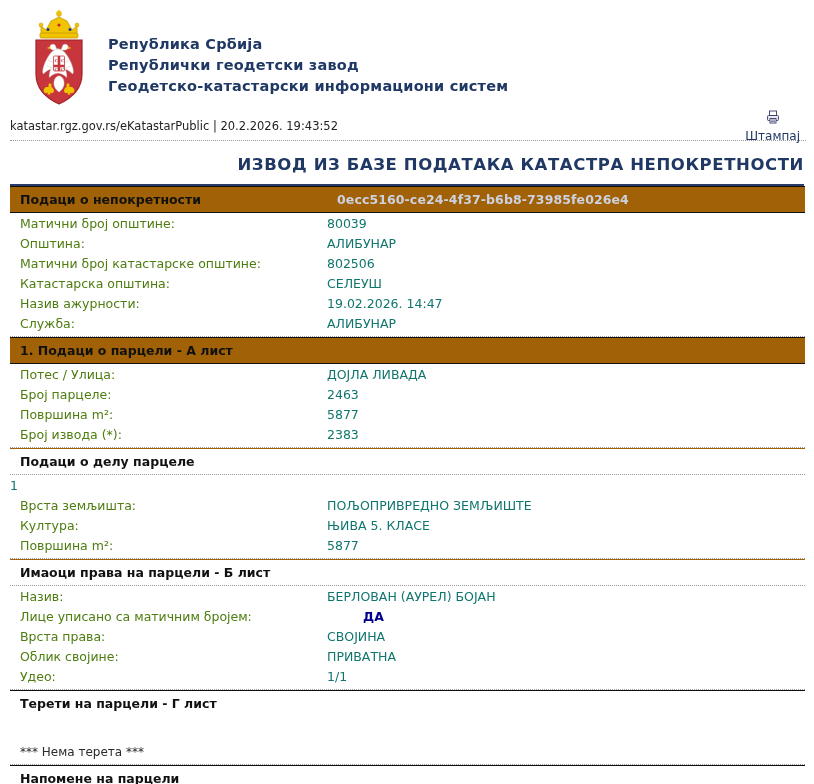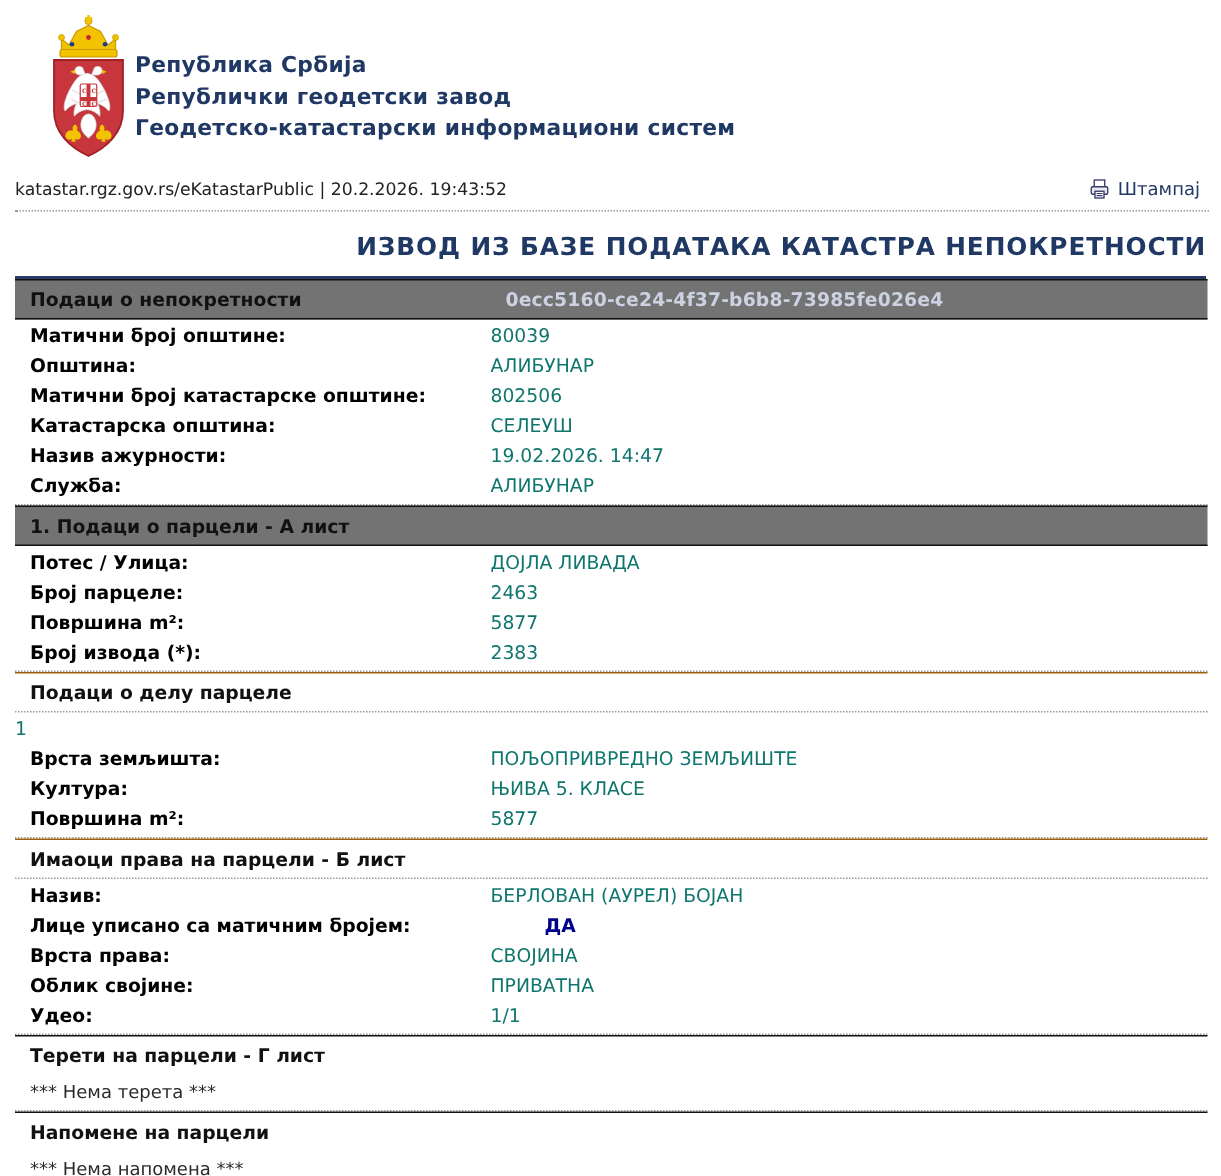--- a/index.html
+++ b/index.html
@@ -27,20 +27,21 @@
   }
   .coa-wrap {
     width: 62px;
     height: 100px;
     flex: 0 0 62px;
     position: relative;
   }
   .coa-wrap svg { display: block; }
 
   .header-titles {
+    margin-left: 18px;
     padding-top: 26px;
   }
   .header-titles div {
     color: #1f3864;
     font-size: 14.5px;
     font-weight: bold;
     line-height: 21px;
     letter-spacing: 0.2px;
     white-space: nowrap;
   }
@@ -62,20 +63,21 @@
   }
   .print-btn {
     display: flex;
     align-items: center;
     gap: 5px;
     color: #1f3864;
     font-size: 12px;
     cursor: pointer;
     padding-right: 6px;
     user-select: none;
+    flex-direction: column;
   }
   .print-btn .printer-icon {
     display: inline-block;
     width: 14px;
     height: 14px;
     line-height: 0;
   }
 
   
   .doc-title {
@@ -87,21 +89,21 @@
     padding: 14px 0 10px 0;
     margin: 0 10px;
     border-bottom: 2px solid #2b3a67;
   }
 
   
   .sheet {
     margin: 0 9px 0 10px;
   }
   .sec-head {
-    background: #737373;
+    background: #a16207;
     border-top: 1.5px solid #111;
     border-bottom: 1.5px solid #111;
     font-weight: bold;
     font-size: 12.5px;
     color: #111;
     padding: 4px 0 4px 10px;
     position: relative;
     height: 17px;
     line-height: 17px;
   }
@@ -130,22 +132,22 @@
     font-size: 12.5px;
     line-height: 20px;
     height: 20px;
     align-items: center;
   }
   .row .lbl {
     width: 317px;
     flex: 0 0 317px;
     padding-left: 10px;
     box-sizing: border-box;
-    font-weight: bold;
-    color: #000000;
+    font-weight: normal;
+    color: #4d7c0f;
   }
   .row .val {
     color: #0f766e;
   }
   .row .val.accent {
     color: #00008b;
     font-weight: bold;
     margin-left: 36px;
   }
   .rowgroup {
@@ -154,20 +156,21 @@
   }
 
   .note {
     font-size: 12px;
     color: #2a2a2a;
     padding: 3px 0 3px 10px;
     line-height: 18px;
   }
   .note-block {
     border-bottom: 1px dotted #9a9a9a;
+    margin-top: 24px;
   }
 
   .watermark {
     position: absolute;
     left: 118px;
     top: 193px;
     font-size: 22px;
     font-weight: bold;
     color: #eceef5;
     letter-spacing: 2px;

